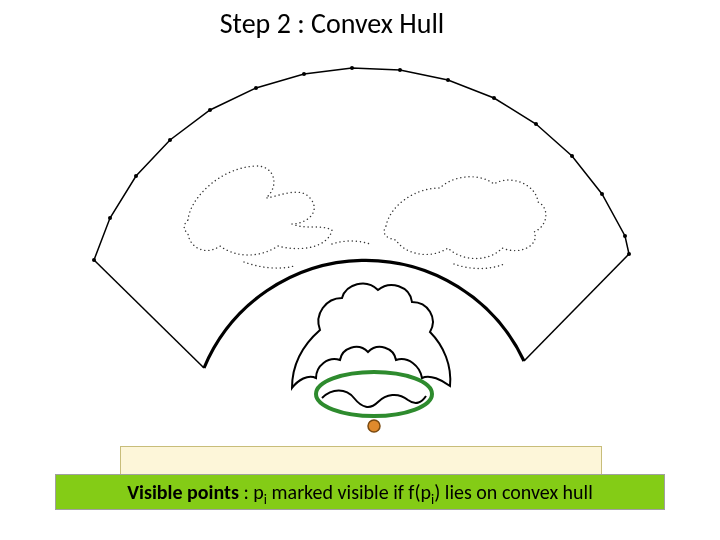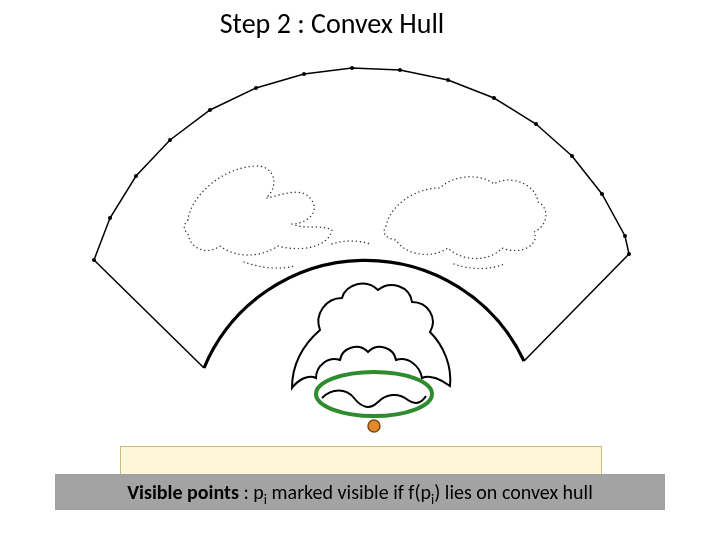--- a/index.html
+++ b/index.html
@@ -31,21 +31,21 @@
     left: 70px;
     width: 580px;
     height: 400px;
   }
   .caption-box {
     position: absolute;
     left: 55px;
     bottom: 30px;
     width: 610px;
     height: 36px;
-    background: #a3a3a3;
+    background: #84cc16;
     border: 1px solid #a0a0a0;
     display: flex;
     align-items: center;
     justify-content: center;
     font-size: 20px;
     color: #000;
     box-sizing: border-box;
   }
   .caption-box .sub {
     font-size: 0.7em;

